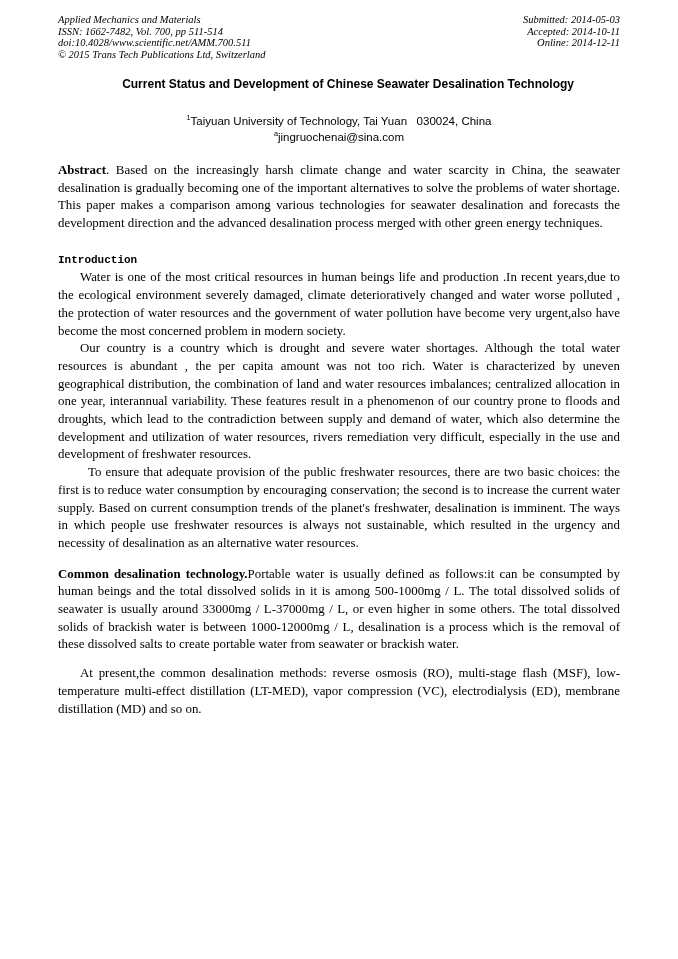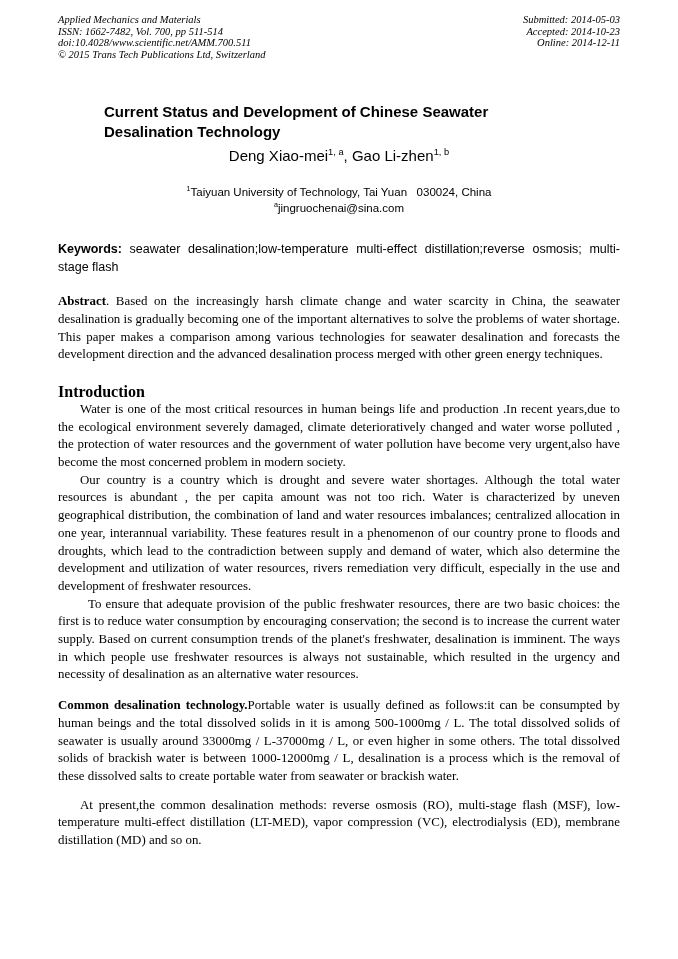--- a/index.html
+++ b/index.html
@@ -25,26 +25,26 @@
     font-family: "Liberation Serif", serif;
     font-style: italic;
     font-size: 10.5px;
     line-height: 11.6px;
     color: #000000;
   }
   .pdf-header .right { text-align: right; }
 
   
   .title {
-    margin: 42px auto 0 auto;
+    margin: 15px auto 0 auto;
     max-width: 470px;
-    text-align: left;
+    text-align: right;
     font-family: "Liberation Sans", sans-serif;
     font-weight: bold;
-    font-size: 15px;
+    font-size: 12px;
     line-height: 19.5px;
   }
   .byline {
     margin-top: 5px;
     text-align: center;
     font-family: "Liberation Sans", sans-serif;
     font-size: 15px;
     line-height: 20px;
   }
   .byline sup, .affil sup, .email sup {
@@ -80,22 +80,22 @@
     margin: 0;
     font-family: "Liberation Serif", serif;
     font-size: 12.9px;
     line-height: 17.7px;
     text-align: justify;
   }
   .abstract { margin-top: 17px; }
   .abstract .lbl { font-weight: bold; }
   .sec-h {
     margin: 19px 0 0 0;
-    font-family: Liberation Serif, serif;
-    font-size: 16px;
+    font-family: Liberation Mono, monospace;
+    font-size: 11px;
     line-height: 17.7px;
     font-weight: bold;
   }
   .indent { text-indent: 22px; }
   .indent-lg { text-indent: 30px; }
   .common { margin-top: 13px; }
   .common .lead { font-weight: bold; }
   .methods { margin-top: 11px; }
 </style>
 </head>
@@ -105,34 +105,32 @@
 
   <div class="pdf-header">
     <div class="left">
       <div>Applied Mechanics and Materials</div>
       <div>ISSN: 1662-7482, Vol. 700, pp 511-514</div>
       <div>doi:10.4028/www.scientific.net/AMM.700.511</div>
       <div>© 2015 Trans Tech Publications Ltd, Switzerland</div>
     </div>
     <div class="right">
       <div>Submitted: 2014-05-03</div>
-      <div>Accepted: 2014-10-23</div>
+      <div>Accepted: 2014-10-11</div>
       <div>Online: 2014-12-11</div>
     </div>
   </div>
 
   <h1 class="title">Current Status and Development of Chinese Seawater Desalination Technology</h1>
 
-  <div class="byline"><span>Deng Xiao-mei</span><sup>1, a</sup><span>, </span><span>Gao Li-zhen</span><sup>1, b</sup></div>
 
   <div class="affil"><sup>1</sup><span>Taiyuan University of Technology, Tai Yuan&nbsp;&nbsp;&nbsp;030024, China</span></div>
 
   <div class="email"><sup>a</sup><span>jingruochenai@sina.com</span></div>
 
-  <p class="keywords"><span class="lbl">Keywords:</span><span> seawater desalination;low-temperature multi-effect distillation;reverse osmosis; multi-stage flash</span></p>
 
   <p class="body-p abstract"><span class="lbl">Abstract</span><span>. Based on the increasingly harsh climate change and water scarcity in China, the seawater desalination is gradually becoming one of the important alternatives to solve the problems of water shortage. This paper makes a comparison among various technologies for seawater desalination and forecasts the development direction and the advanced desalination process merged with other green energy techniques.</span></p>
 
   <h2 class="sec-h">Introduction</h2>
 
   <p class="body-p indent">Water is one of the most critical resources in human beings life and production .In recent years,due to the ecological environment severely damaged, climate deterioratively changed and water worse polluted , the protection of water resources and the government of water pollution have become very urgent,also have become the most concerned problem in modern society.</p>
   <p class="body-p indent">Our country is a country which is drought and severe water shortages. Although the total water resources is abundant , the per capita amount was not too rich. Water is characterized by uneven geographical distribution, the combination of land and water resources imbalances; centralized allocation in one year, interannual variability. These features result in a phenomenon of our country prone to floods and droughts, which lead to the contradiction between supply and demand of water, which also determine the development and utilization of water resources, rivers remediation very difficult, especially in the use and development of freshwater resources.</p>
   <p class="body-p indent-lg">To ensure that adequate provision of the public freshwater resources, there are two basic choices: the first is to reduce water consumption by encouraging conservation; the second is to increase the current water supply. Based on current consumption trends of the planet's freshwater, desalination is imminent. The ways in which people use freshwater resources is always not sustainable, which resulted in the urgency and necessity of desalination as an alternative water resources.</p>
 
   <p class="body-p common"><span class="lead">Common desalination technology.</span><span>Portable water is usually defined as follows:it can be consumpted by human beings and the total dissolved solids in it is among 500-1000mg / L. The total dissolved solids of seawater is usually around 33000mg / L-37000mg / L, or even higher in some others. The total dissolved solids of brackish water is between 1000-12000mg / L, desalination is a process which is the removal of these dissolved salts to create portable water from seawater or brackish water.</span></p>

